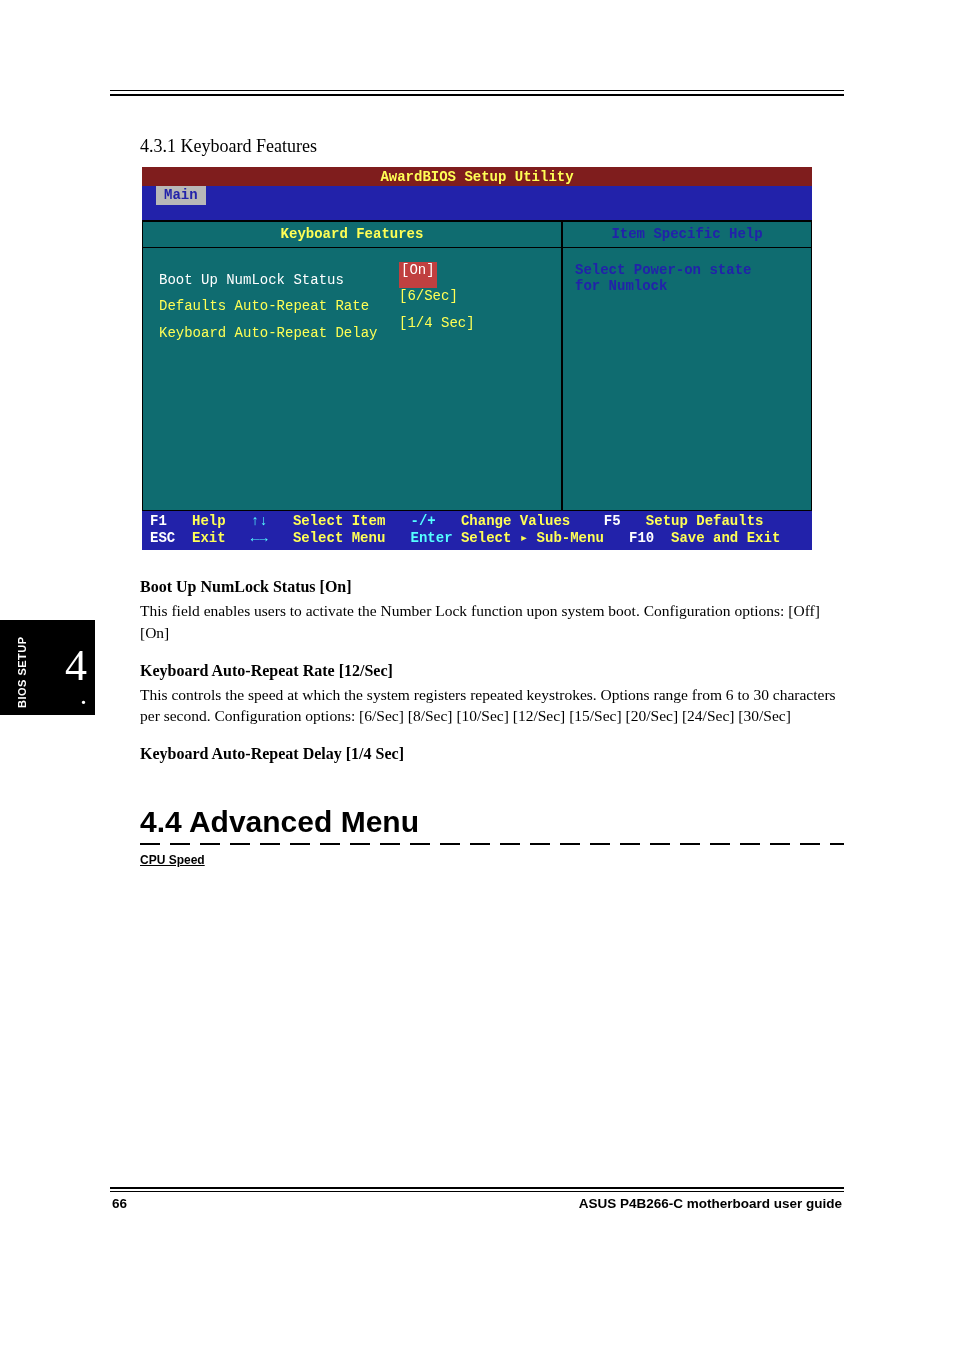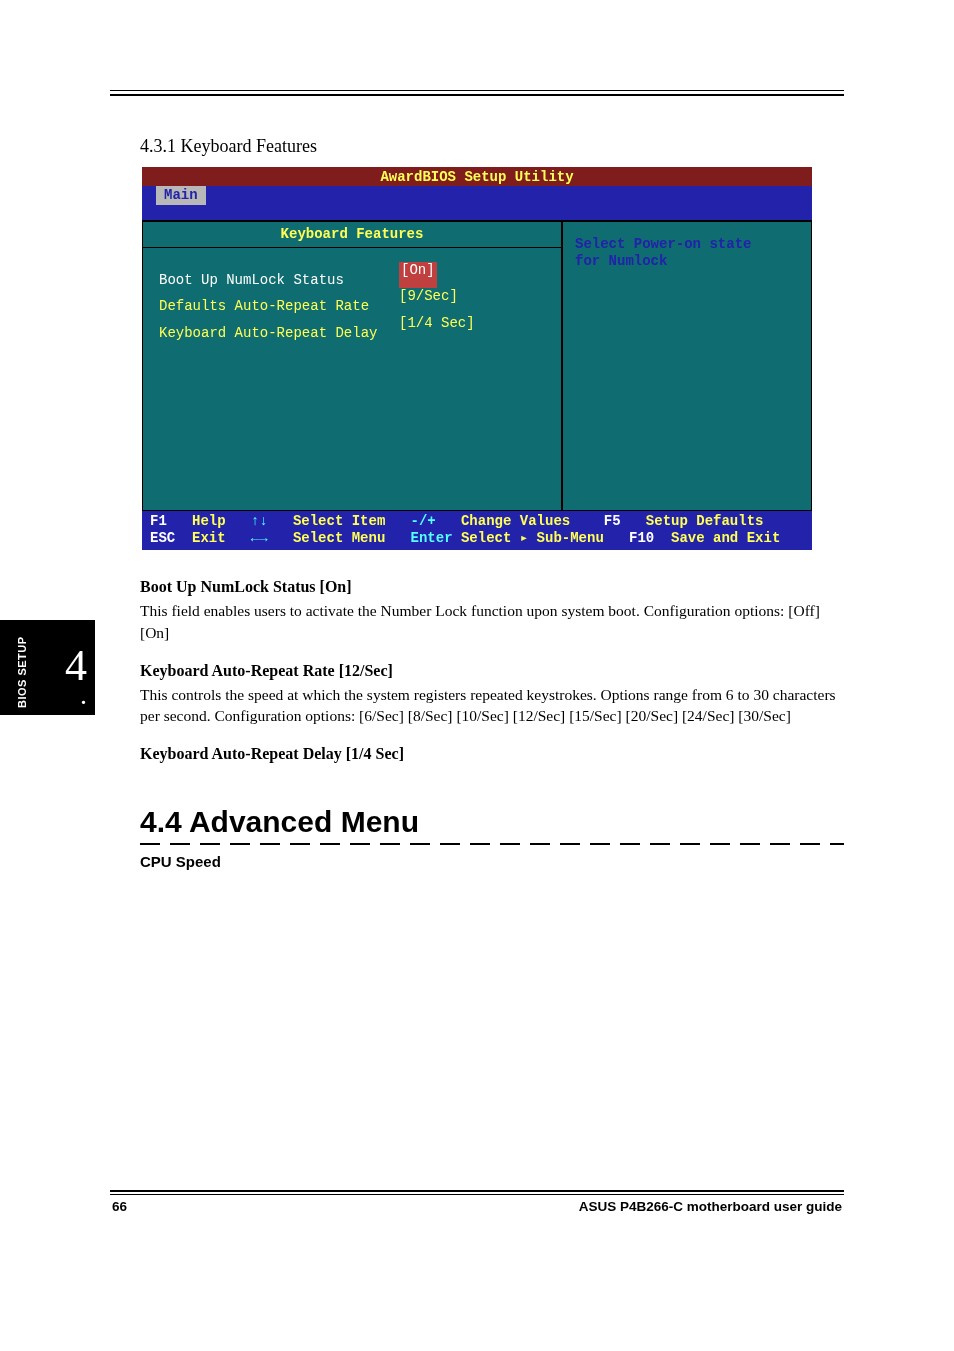--- a/index.html
+++ b/index.html
@@ -177,23 +177,24 @@
     font-weight: bold;
     margin: 42px 0 4px 30px;
   }
   .dashed-rule {
     margin: 4px 0 4px 30px;
     height: 2px;
     background-image: repeating-linear-gradient(to right, #000 0 20px, transparent 20px 30px);
   }
   .sub-heading {
     font-family: Arial, Helvetica, sans-serif;
-    font-size: 15px;
+    font-size: 12px;
     font-weight: bold;
     margin: 8px 0 30px 30px;
+    text-decoration: underline;
   }
 
   
   .footer-rule {
     margin-top: 320px;
     border-top: 2px solid #000;
     border-bottom: 1px solid #000;
     height: 5px;
   }
   .footer-row {
@@ -222,29 +223,30 @@
     <div class="bios-body">
       <div class="bios-left">
         <div class="bios-left-title">Keyboard Features</div>
         <div class="bios-items">
           <div class="bios-row selected">
             <span class="lbl">Boot Up NumLock Status</span>
             <span class="val">[On]</span>
           </div>
           <div class="bios-row">
             <span class="lbl">Defaults Auto-Repeat Rate</span>
-            <span class="val">[9/Sec]</span>
+            <span class="val">[6/Sec]</span>
           </div>
           <div class="bios-row">
             <span class="lbl">Keyboard Auto-Repeat Delay</span>
             <span class="val">[1/4 Sec]</span>
           </div>
         </div>
       </div>
       <div class="bios-right">
+        <div class="bios-right-title">Item Specific Help</div>
         <div class="bios-help">
           <div>Select Power-on state</div>
           <div>for Numlock</div>
         </div>
       </div>
     </div>
     <div class="bios-footer">
       <div class="bios-footer-row">
         <span class="bf-cell"><span class="bf-key">F1</span>   <span class="bf-lbl">Help</span>   </span>
         <span class="bf-cell"><span class="bf-key cyan">↑↓</span>   <span class="bf-lbl">Select Item</span>   </span>

